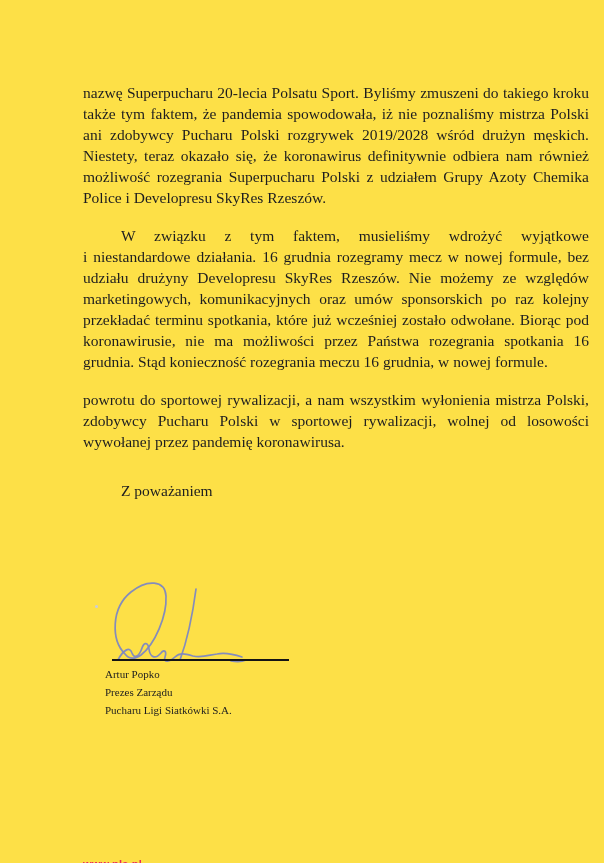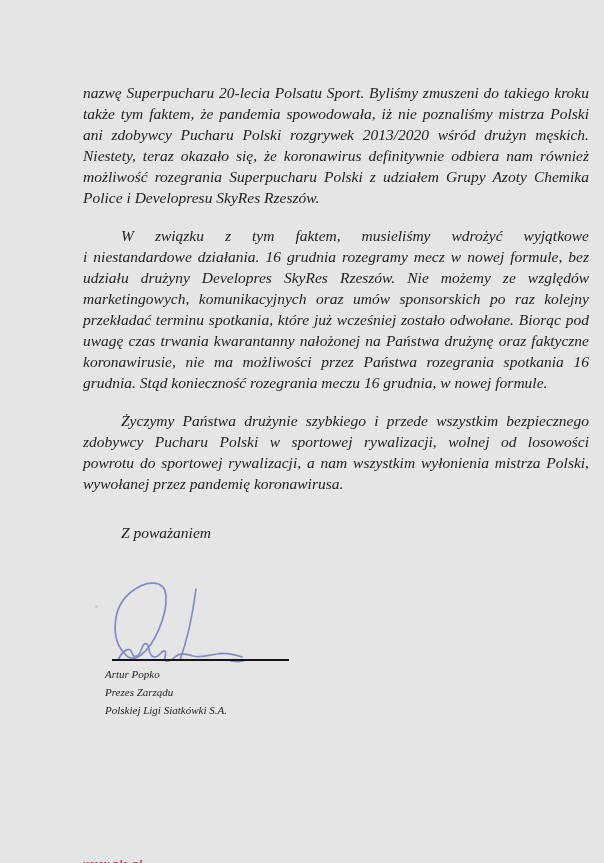--- a/index.html
+++ b/index.html
@@ -82,62 +82,60 @@
     letter-spacing: 0.2px;
     color: #e9295a;
     text-decoration: none;
     cursor: pointer;
     margin-top: 32px;
   }
 </style>
 </head>
 <body>
 
-<div class="page" style="background: #e5e5e5; color: rgb(29, 29, 31); font-style: italic;">
+<div class="page" style="background: #fde047; color: rgb(29, 29, 31);">
 
   <main class="body-text">
     <section class="para">
         <div class="line">nazwę Superpucharu 20-lecia Polsatu Sport. Byliśmy zmuszeni do takiego kroku</div>
         <div class="line">także tym faktem, że pandemia spowodowała, iż nie poznaliśmy mistrza Polski</div>
-        <div class="line">ani zdobywcy Pucharu Polski rozgrywek 2013/2020 wśród drużyn męskich.</div>
+        <div class="line">ani zdobywcy Pucharu Polski rozgrywek 2019/2028 wśród drużyn męskich.</div>
         <div class="line">Niestety, teraz okazało się, że koronawirus definitywnie odbiera nam również</div>
         <div class="line">możliwość rozegrania Superpucharu Polski z udziałem Grupy Azoty Chemika</div>
         <div class="line last">Police i Developresu SkyRes Rzeszów.</div>
       </section>
     <section class="para">
         <div class="line indent">W związku z tym faktem, musieliśmy wdrożyć wyjątkowe</div>
         <div class="line">i niestandardowe działania. 16 grudnia rozegramy mecz w nowej formule, bez</div>
-        <div class="line">udziału drużyny Developres SkyRes Rzeszów. Nie możemy ze względów</div>
+        <div class="line">udziału drużyny Developresu SkyRes Rzeszów. Nie możemy ze względów</div>
         <div class="line">marketingowych, komunikacyjnych oraz umów sponsorskich po raz kolejny</div>
         <div class="line">przekładać terminu spotkania, które już wcześniej zostało odwołane. Biorąc pod</div>
-        <div class="line">uwagę czas trwania kwarantanny nałożonej na Państwa drużynę oraz faktyczne</div>
         <div class="line">koronawirusie, nie ma możliwości przez Państwa rozegrania spotkania 16</div>
         <div class="line last">grudnia. Stąd konieczność rozegrania meczu 16 grudnia, w nowej formule.</div>
       </section>
     <section class="para">
-        <div class="line indent">Życzymy Państwa drużynie szybkiego i przede wszystkim bezpiecznego</div>
+        <div class="line">powrotu do sportowej rywalizacji, a nam wszystkim wyłonienia mistrza Polski,</div>
         <div class="line">zdobywcy Pucharu Polski w sportowej rywalizacji, wolnej od losowości</div>
-        <div class="line">powrotu do sportowej rywalizacji, a nam wszystkim wyłonienia mistrza Polski,</div>
         <div class="line last">wywołanej przez pandemię koronawirusa.</div>
       </section>
     <div class="closing">Z poważaniem</div>
   </main>
 
   <svg class="signature-svg" viewBox="0 0 150 92" xmlns="http://www.w3.org/2000/svg">
     <path d="M 22 74 C 8 60, 8 28, 28 12 C 44 -1, 62 0, 63 16 C 64 36, 52 64, 38 75 C 31 80, 26 79, 22 74" style="stroke: rgb(125, 135, 195);"></path>
     <path d="M 93 9 C 90 32, 85 58, 77 80" style="stroke: rgb(125, 135, 195);"></path>
     <path d="M 15 80 C 20 70, 27 66, 29 73 C 31 79, 36 77, 39 68 C 41 62, 45 62, 46 69 C 47 77, 52 80, 58 73 C 61 69, 64 71, 62 77 C 60 83, 67 82, 72 77 C 77 72, 83 74, 90 76 C 99 78, 106 75, 114 74 C 124 72, 133 75, 139 77" style="stroke: rgb(125, 135, 195);"></path>
     <path d="M 128 81 C 133 82, 139 82, 143 80" style="stroke: rgb(125, 135, 195);"></path>
   </svg>
 
   <div class="ink-dot"></div>
 
   <div class="sig-line" style="background: rgb(20, 20, 20);"></div>
 
   <div class="sig-block">
     <div>Artur Popko</div>
     <div>Prezes Zarządu</div>
-    <div>Polskiej Ligi Siatkówki S.A.</div>
+    <div>Pucharu Ligi Siatkówki S.A.</div>
   </div>
 
   <a class="footer-link" style="color: rgb(233, 41, 90);">www.pls.pl</a>
 
 </div>
 
 </body></html>

